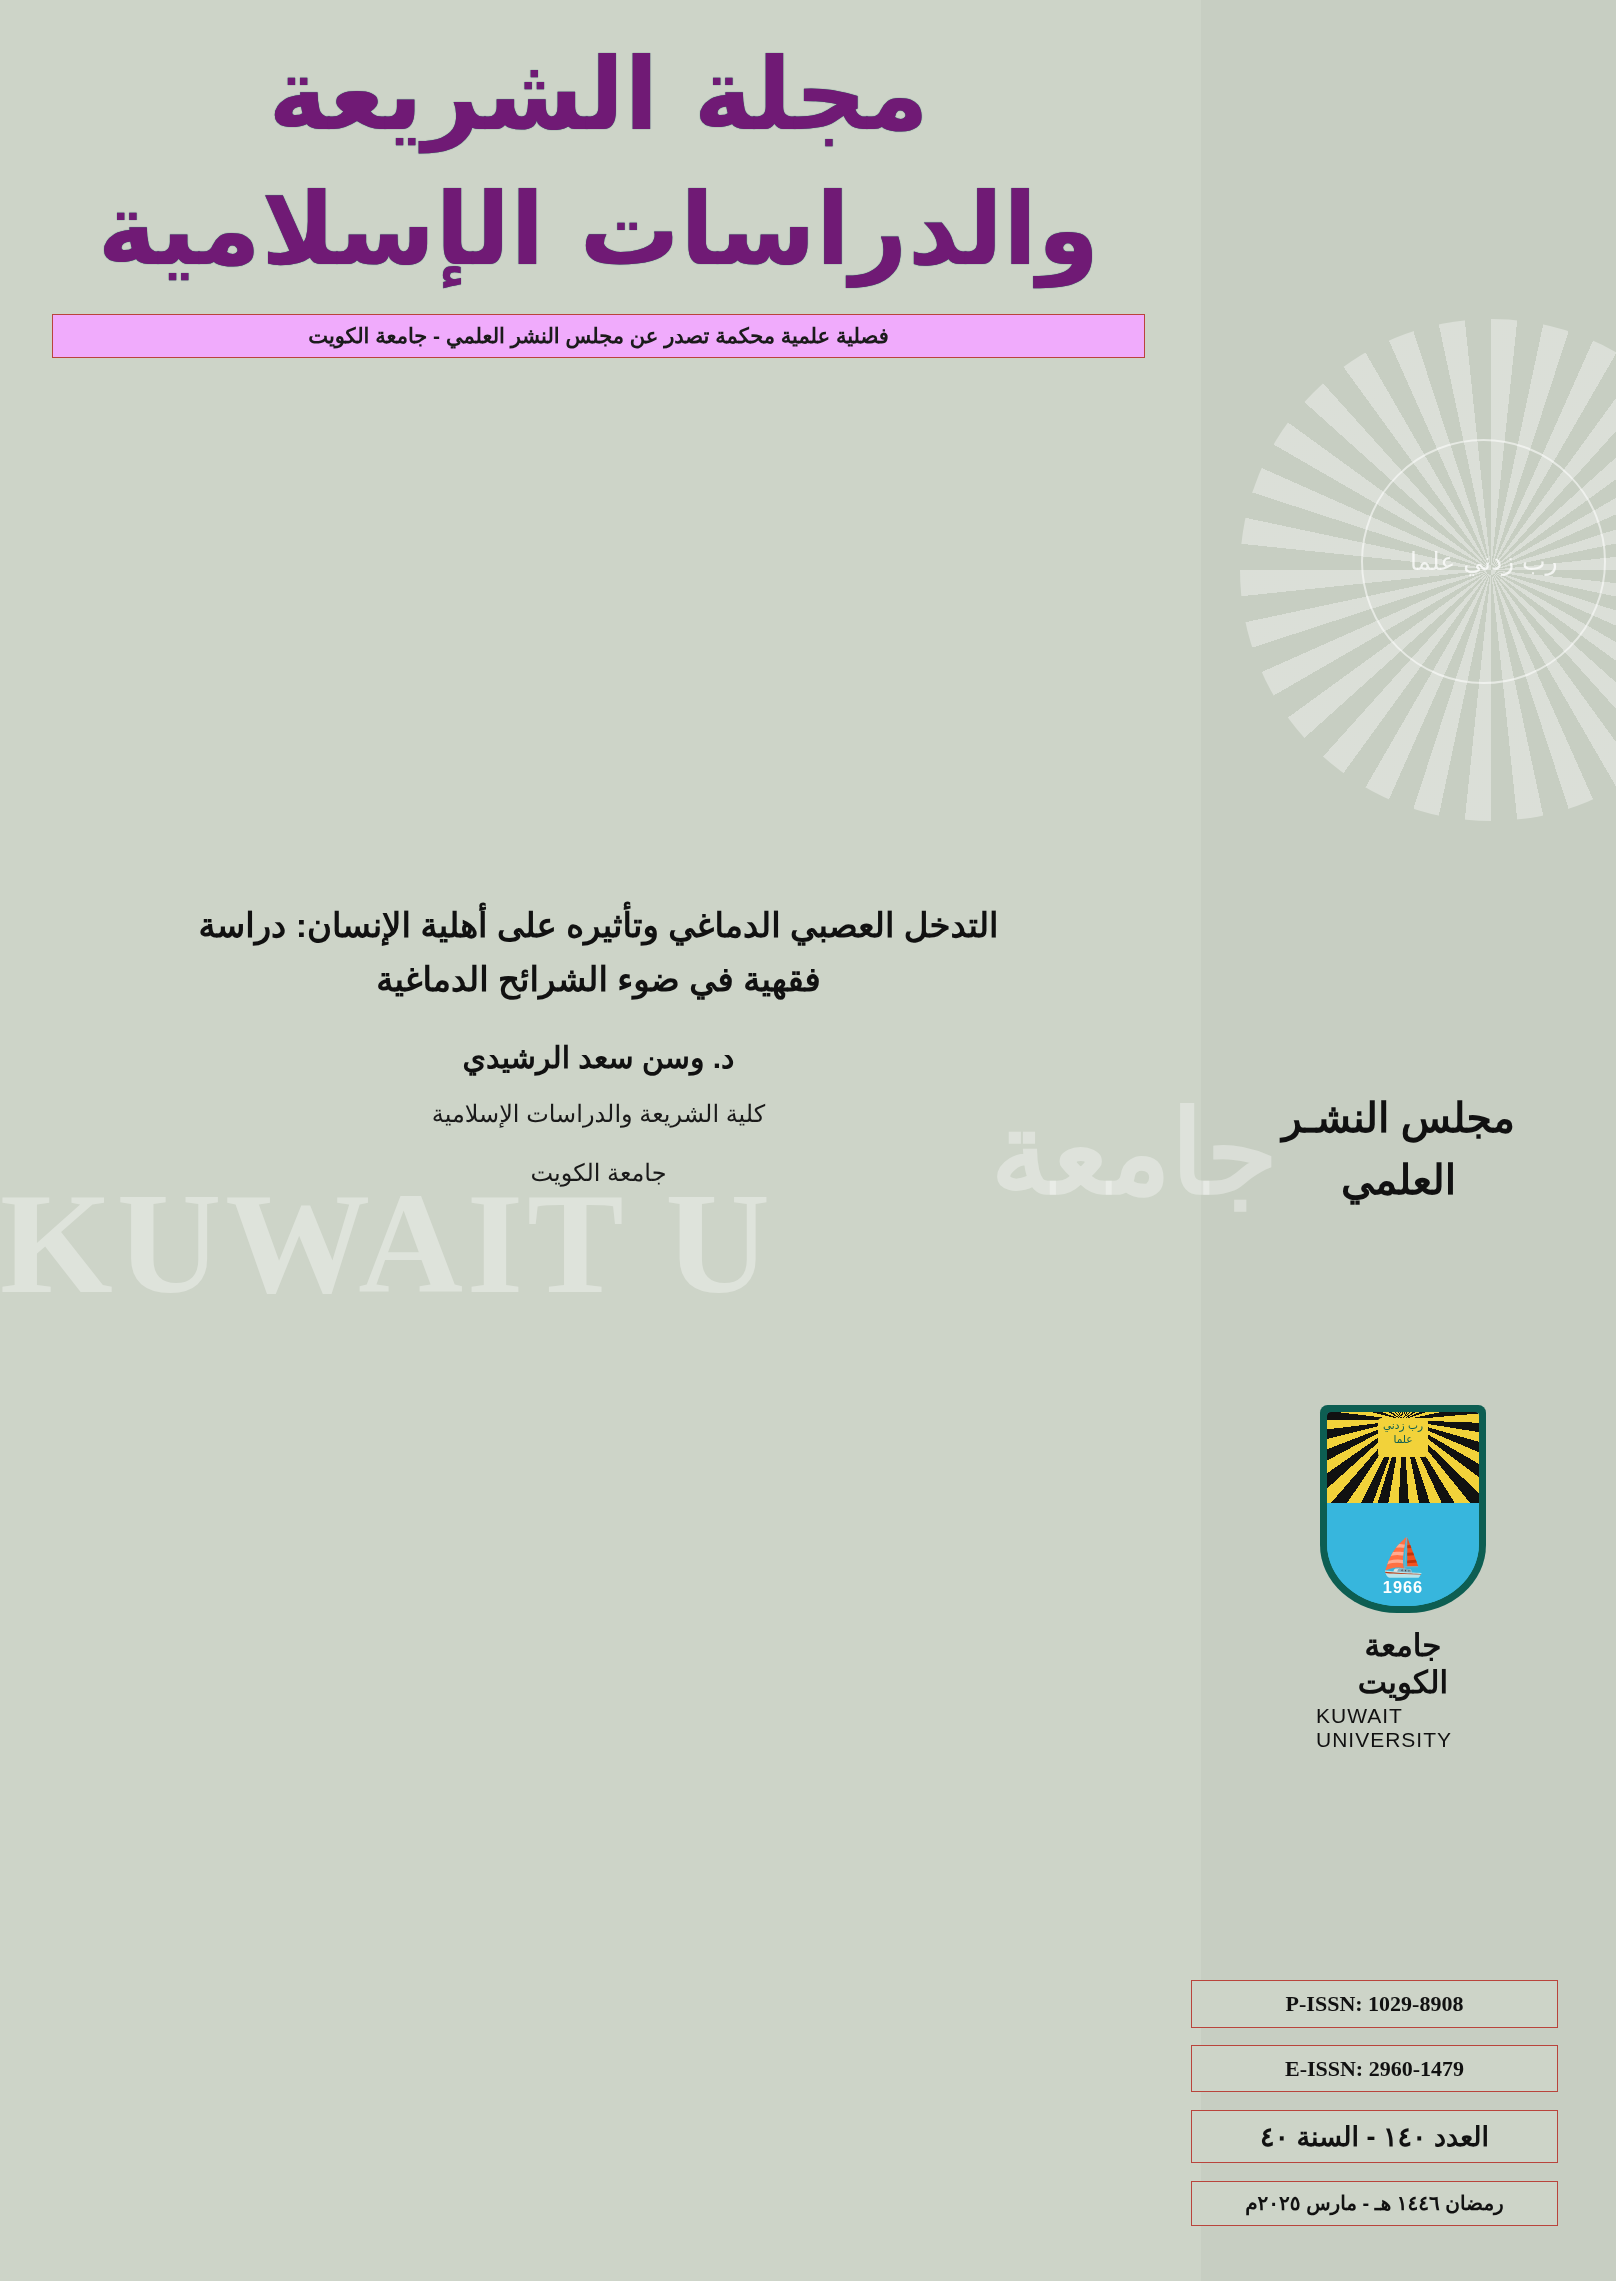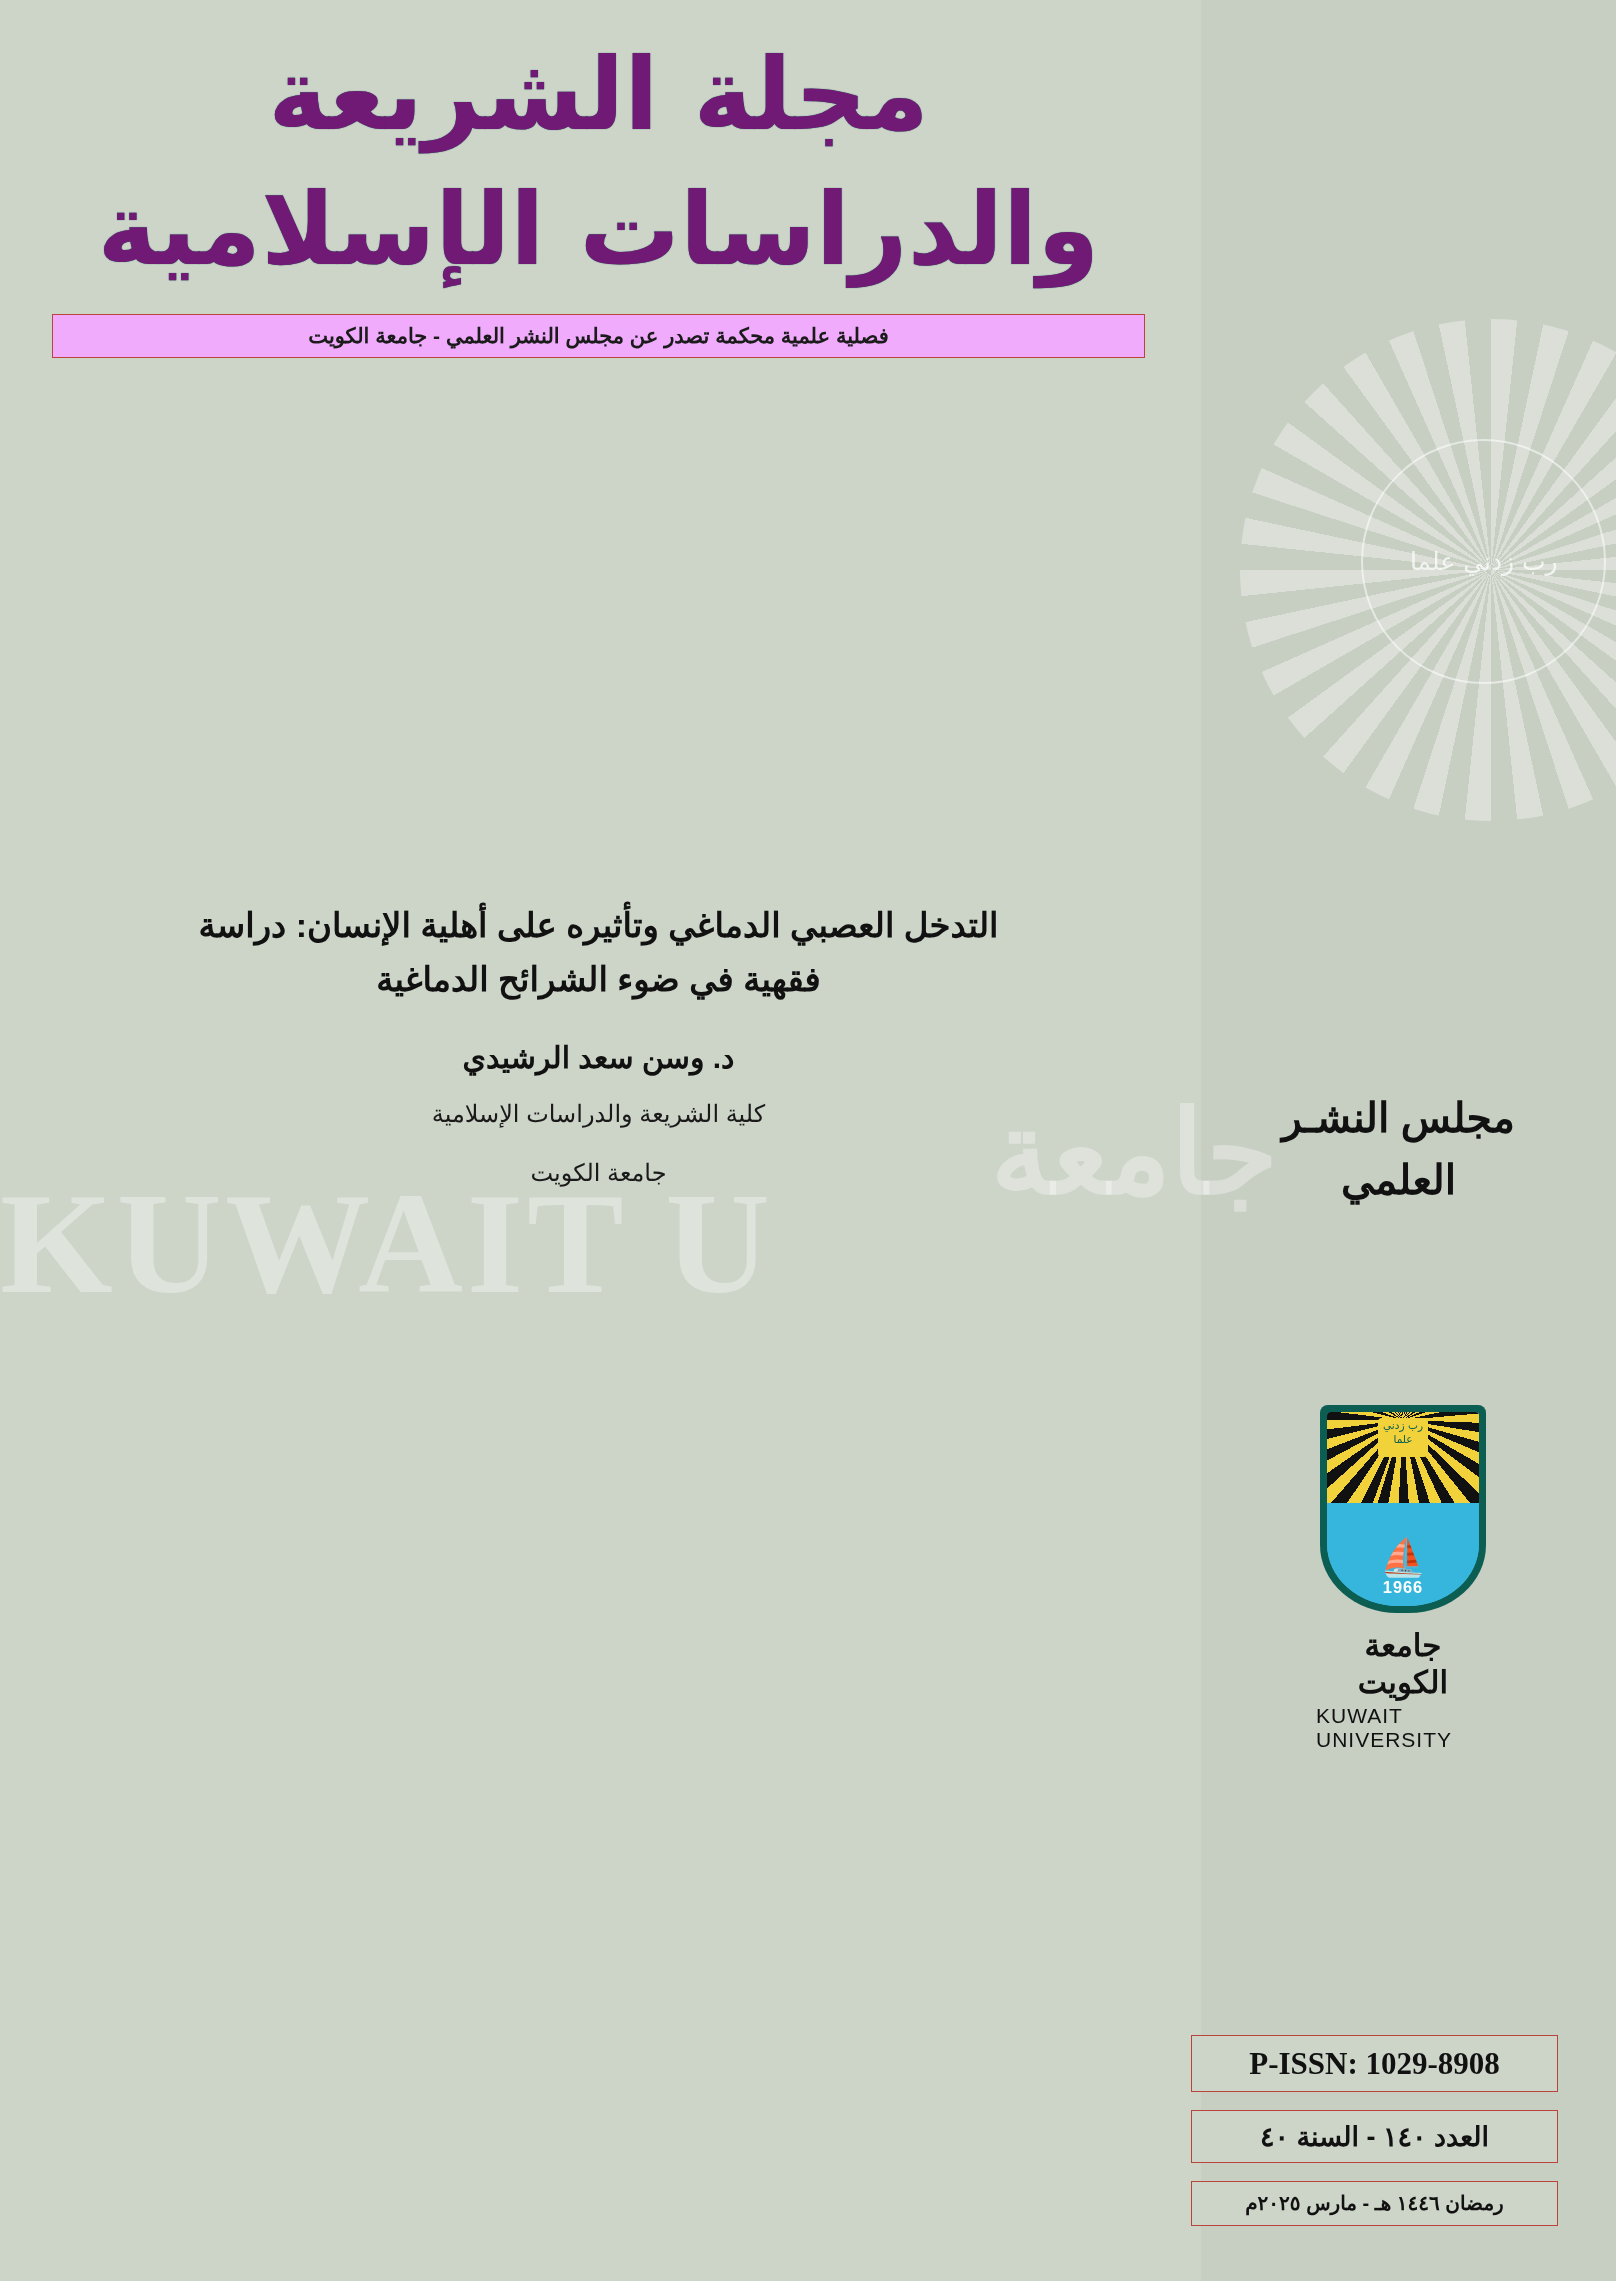--- a/index.html
+++ b/index.html
@@ -254,21 +254,21 @@
   }
   .box {
     border: 1.9px solid #b9443c;
     background: #cdd4c8;
     text-align: center;
     margin-top: 17.4px;
     padding: 9.7px 0;
     color: #111;
   }
   .box.issn {
-    font-size: 31px;
+    font-size: 22px;
     font-weight: 700;
     font-family: "Liberation Serif", serif;
     direction: ltr;
     text-align: center;
   }
   .box.issue {
     font-size: 27px;
     font-weight: 700;
   }
   .box.date {
@@ -314,18 +314,19 @@
           <div class="year">1966</div>
         </div>
       </div>
     </div>
     <div class="emblem-ar">جامعة الكويت</div>
     <div class="emblem-en">KUWAIT UNIVERSITY</div>
   </div>
 
   <div class="boxes">
     <div class="box issn">P-ISSN: 1029-8908</div>
+    <div class="box issn">E-ISSN: 2960-1479</div>
     <div class="box issue">العدد ١٤٠ - السنة ٤٠</div>
     <div class="box date">رمضان ١٤٤٦ هـ - مارس ٢٠٢٥م</div>
   </div>
 
 </div>
 
 
 </body></html>

